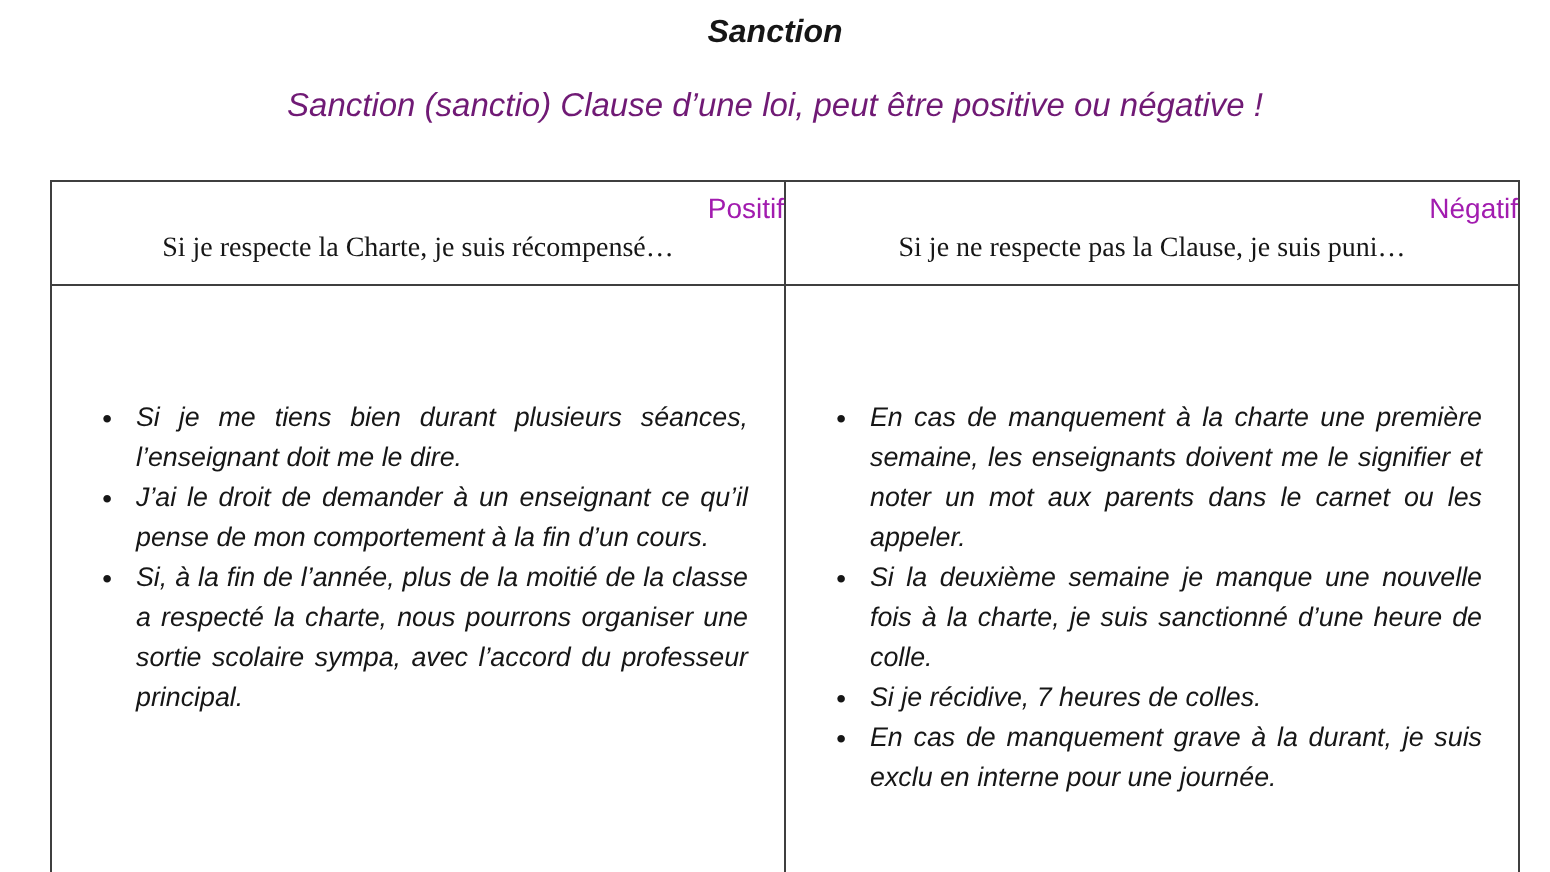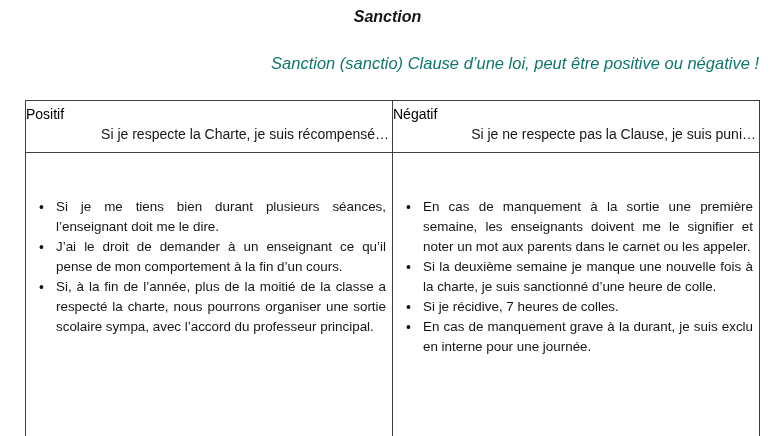--- a/index.html
+++ b/index.html
@@ -19,66 +19,68 @@
   .doc-title {
     margin: 0;
     padding-top: 8px;
     text-align: center;
     font-size: 16px;
     font-weight: bold;
     font-style: italic;
     color: #161616;
   }
   .doc-subtitle {
-    margin: 16px;
+    margin: 6px;
     padding-top: 12px;
-    text-align: right;
+    text-align: center;
     font-size: 16.5px;
     font-weight: normal;
     font-style: italic;
-    color: #0f766e;
+    color: #701a75;
   }
   table.sanction-table {
     border-collapse: collapse;
     table-layout: fixed;
     width: 732px;
     margin: 27px 0 0 25px;
     background: #ffffff;
   }
   table.sanction-table td {
     border: 1px solid #3f3f3f;
     width: 366px;
     vertical-align: top;
     padding: 0;
   }
   tr.head-row td {
     height: 51px;
   }
   .col-title {
-    text-align: left;
+    text-align: right;
     font-size: 14px;
     padding-top: 4px;
     line-height: 19px;
-    color: #000000;
+    color: #a21caf;
   }
   .col-sub {
-    text-align: right;
+    text-align: center;
     font-size: 14px;
     line-height: 19px;
     padding: 1px 3px 5px 3px;
     color: #161616;
+    font-family: Liberation Serif, serif;
   }
   tr.body-row td {
     height: 290px;
     padding: 44px 6px 0 0;
   }
   ul.rules {
-    margin: 0;
+    margin: 12px;
     padding: 0 0 0 11px;
     list-style: none;
+    font-style: italic;
   }
   ul.rules li {
     position: relative;
     padding-left: 19px;
     font-size: 13.4px;
     line-height: 20px;
     text-align: justify;
     color: #161616;
   }
   ul.rules li::before {
@@ -112,21 +114,21 @@
       <tr class="body-row">
         <td>
           <ul class="rules">
             <li>Si je me tiens bien durant plusieurs séances, l’enseignant doit me le dire.</li>
             <li>J’ai le droit de demander à un enseignant ce qu’il pense de mon comportement à la fin d’un cours.</li>
             <li>Si, à la fin de l’année, plus de la moitié de la classe a respecté la charte, nous pourrons organiser une sortie scolaire sympa, avec l’accord du professeur principal.</li>
           </ul>
         </td>
         <td>
           <ul class="rules">
-            <li>En cas de manquement à la sortie une première semaine, les enseignants doivent me le signifier et noter un mot aux parents dans le carnet ou les appeler.</li>
+            <li>En cas de manquement à la charte une première semaine, les enseignants doivent me le signifier et noter un mot aux parents dans le carnet ou les appeler.</li>
             <li>Si la deuxième semaine je manque une nouvelle fois à la charte, je suis sanctionné d’une heure de colle.</li>
             <li>Si je récidive, 7 heures de colles.</li>
             <li>En cas de manquement grave à la durant, je suis exclu en interne pour une journée.</li>
           </ul>
         </td>
       </tr>
     </tbody>
   </table>
 
 </div>

